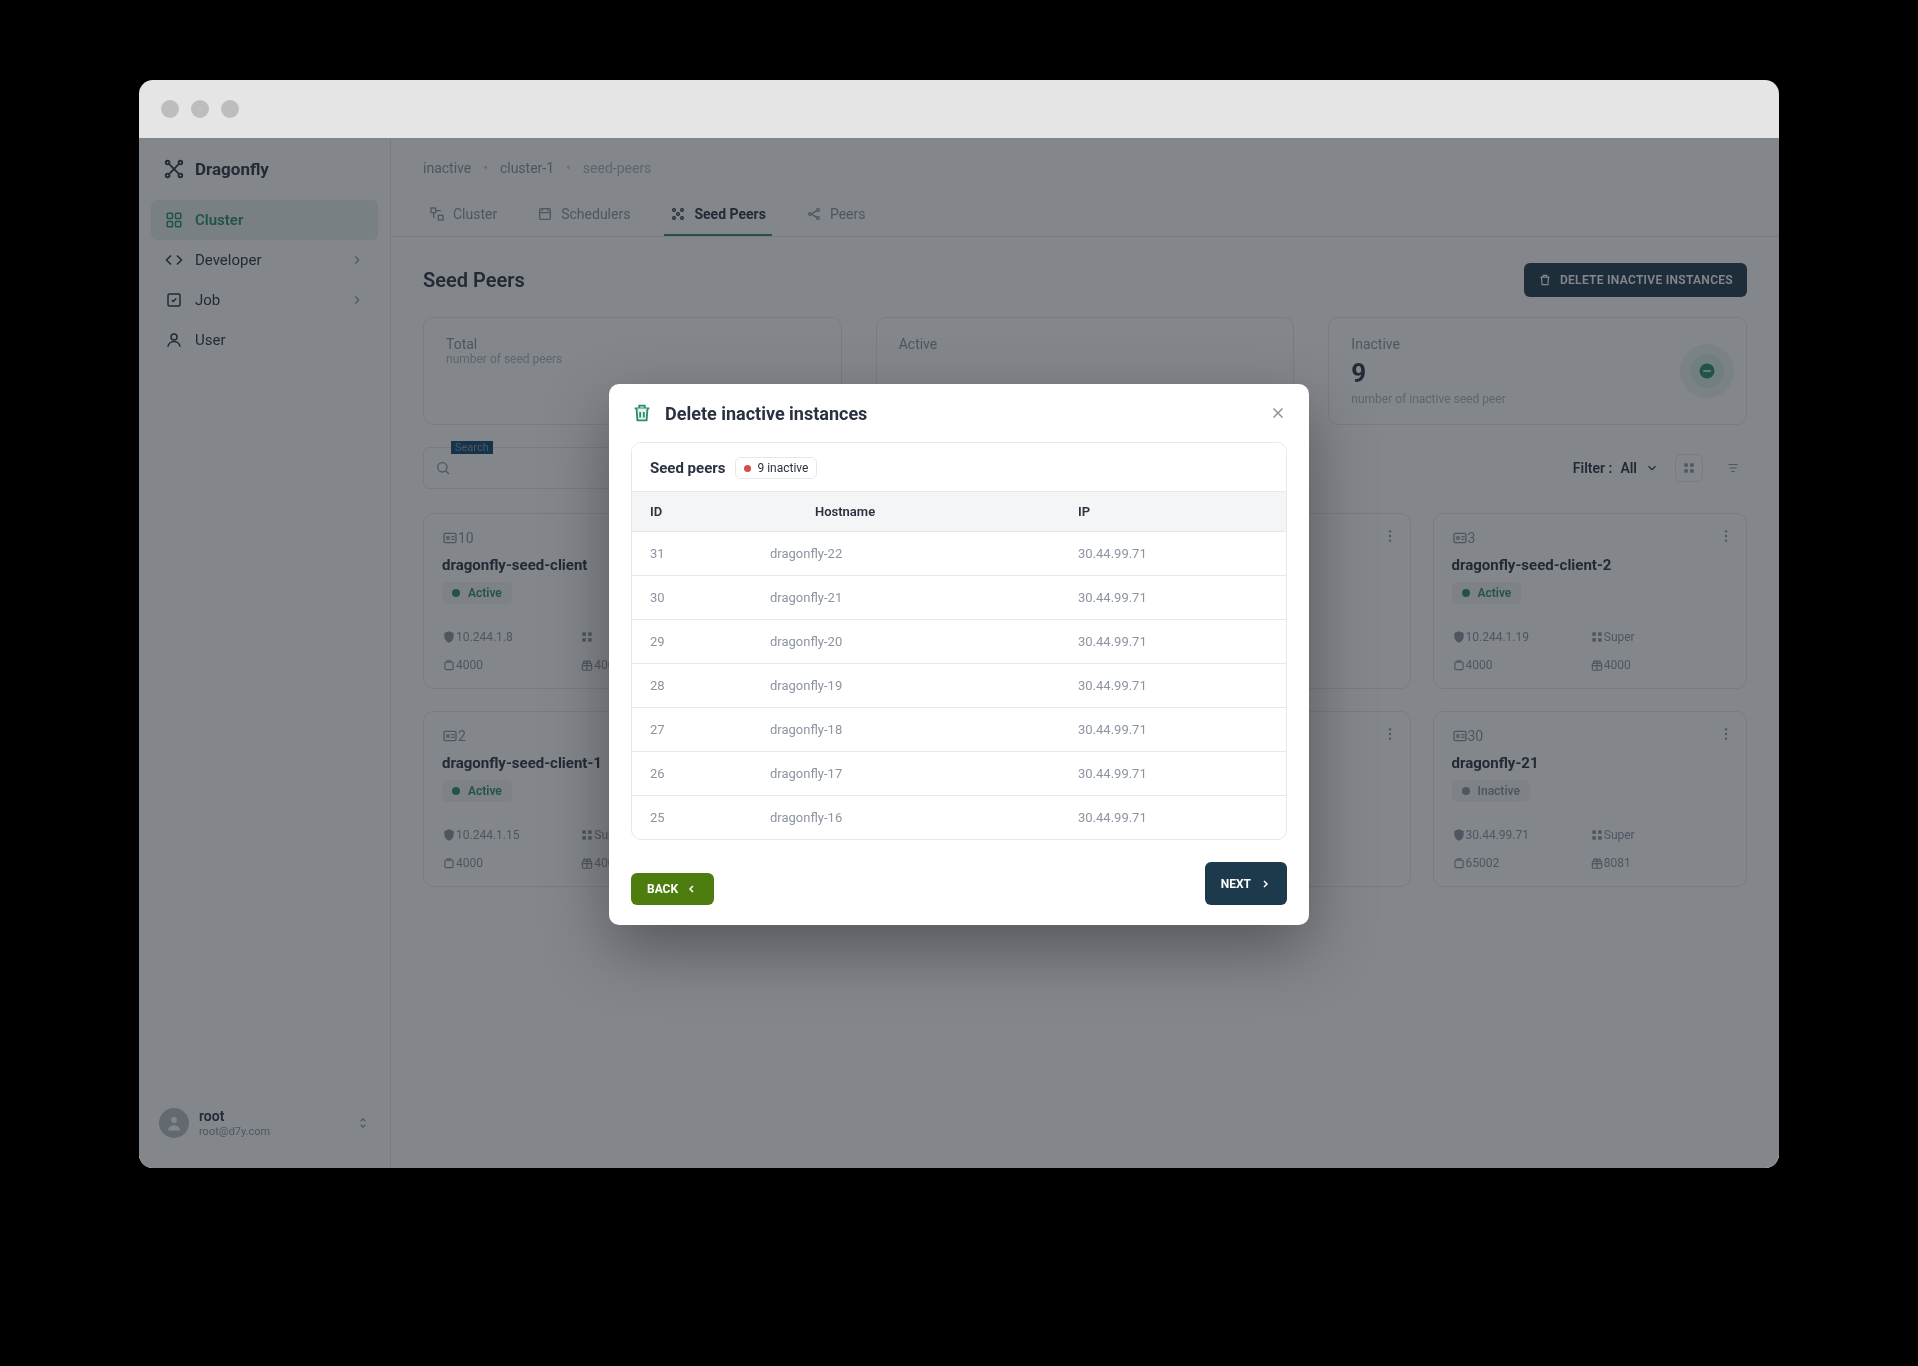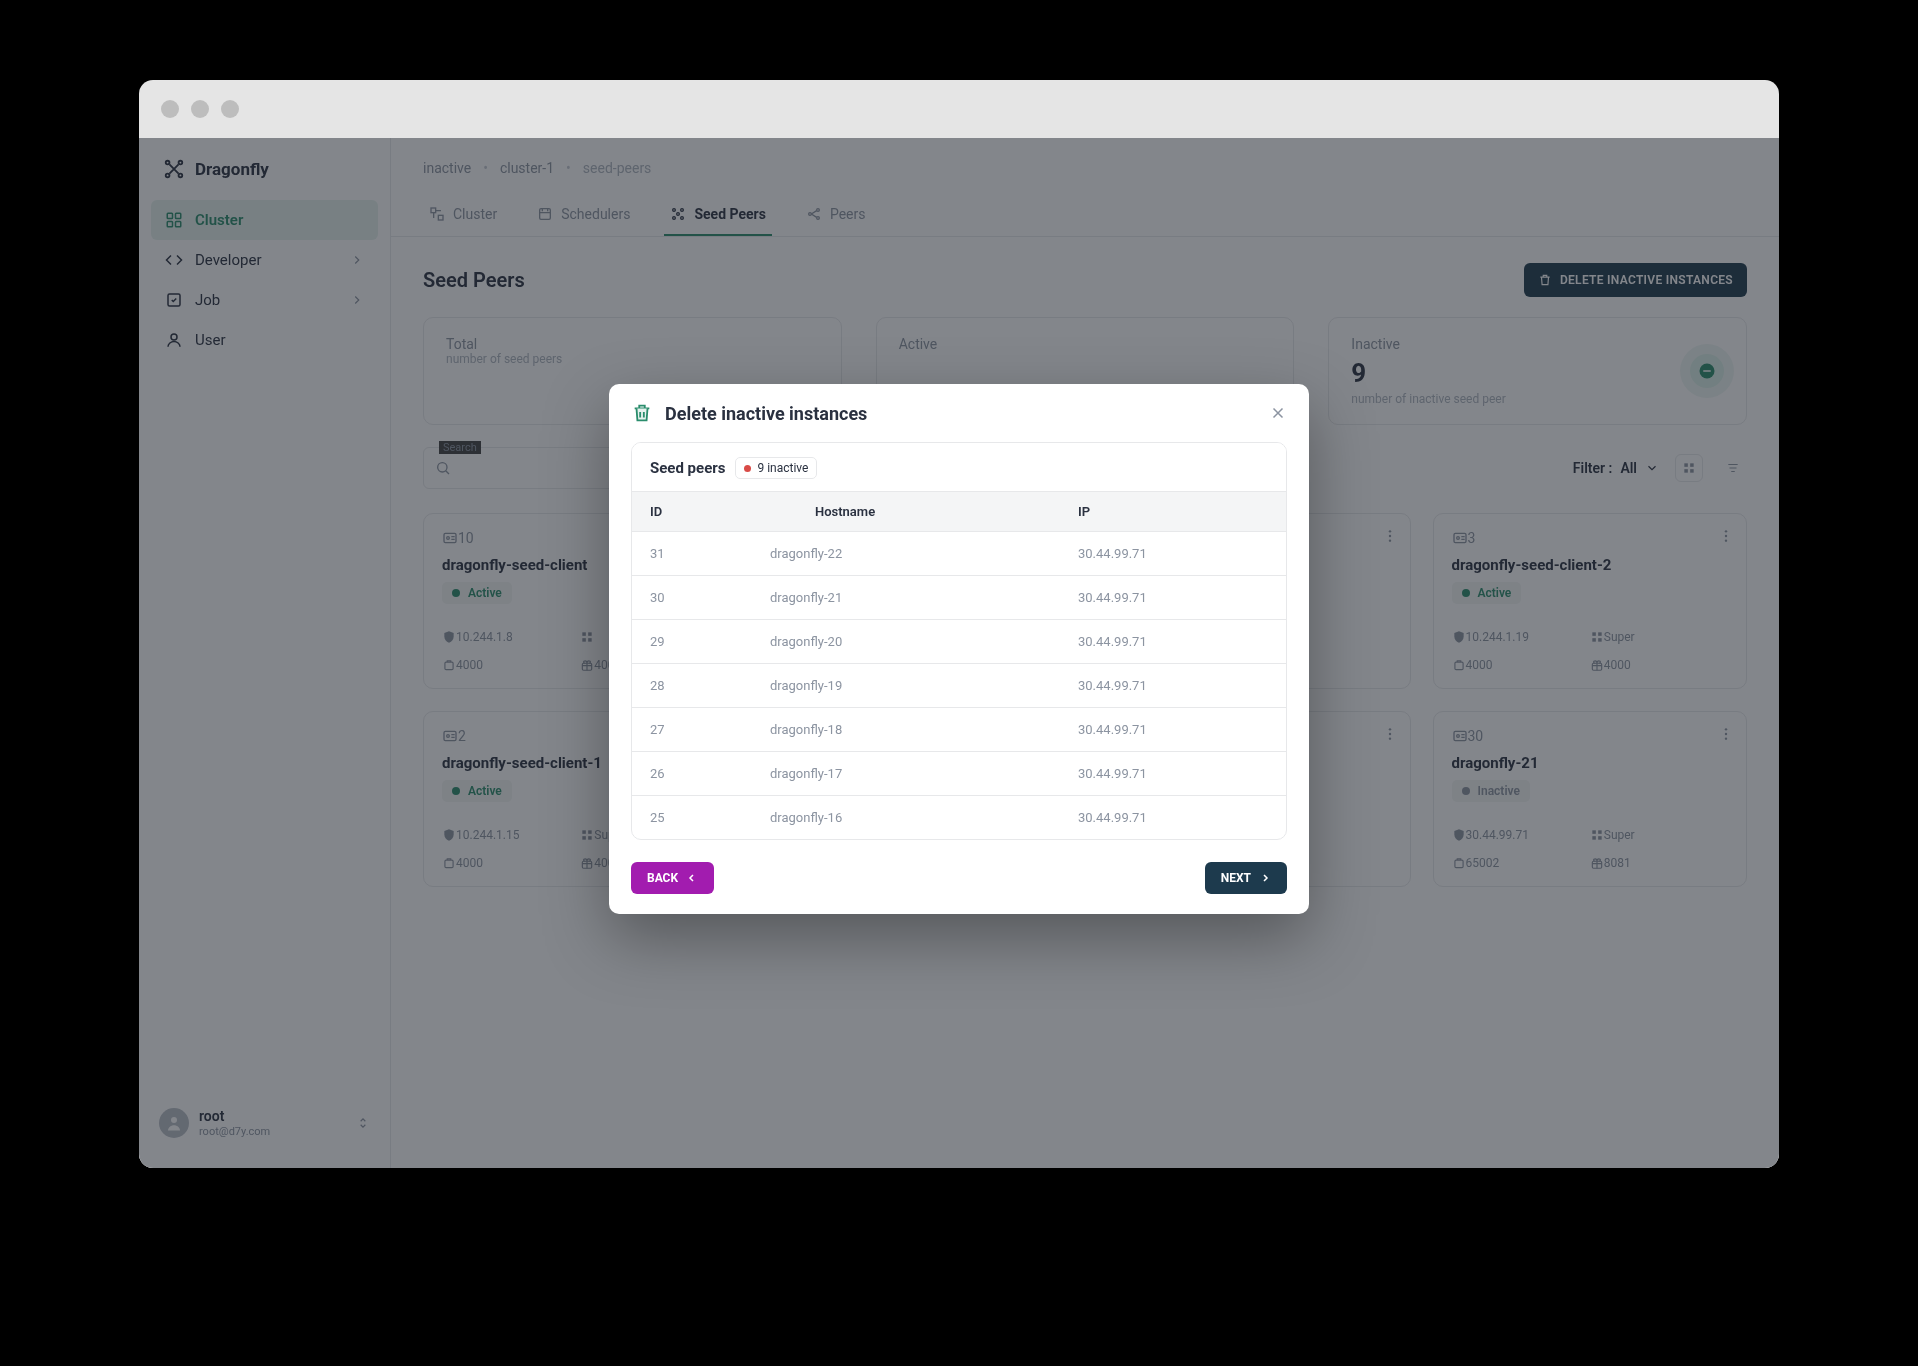--- a/index.html
+++ b/index.html
@@ -63,21 +63,21 @@
 
   .stats{display:flex;gap:34px;margin-top:20px;}
   .stat-card{flex:1;border:1px solid var(--border);border-radius:10px;padding:18px 22px;background:var(--card-bg);position:relative;overflow:hidden;}
   .stat-label{font-size:14px;color:var(--text-muted);}
   .stat-value{font-size:26px;font-weight:700;color:var(--text);margin:6px 0 4px;}
   .stat-desc{font-size:12px;color:var(--text-light);}
   .stat-chip{position:absolute;right:22px;top:50%;transform:translateY(-50%);width:34px;height:34px;border-radius:50%;background:var(--green-light);display:flex;align-items:center;justify-content:center;color:var(--green);box-shadow:0 0 0 10px rgba(42,141,108,0.08);}
 
   .toolbar{display:flex;align-items:center;gap:18px;margin-top:22px;}
   .search-wrap{position:relative;flex:0 0 360px;}
-  .search-wrap .lbl{position:absolute;top:-6px;left:16px;font-size:11px;background:#404040;padding:0 4px;color:var(--text-muted);}
+  .search-wrap .lbl{position:absolute;top:-6px;left:28px;font-size:11px;background:#0c4a6e;padding:0 4px;color:var(--text-muted);}
   .search-input{width:100%;border:1px solid var(--border);border-radius:6px;padding:12px 14px 12px 36px;font-size:14px;outline:none;}
   .search-ico{position:absolute;left:12px;top:50%;transform:translateY(-50%);color:var(--text-muted);}
   .toolbar-right{margin-left:auto;display:flex;align-items:center;gap:16px;color:var(--text-muted);font-size:14px;}
   .filter{display:flex;align-items:center;gap:8px;color:var(--text);font-weight:600;cursor:pointer;}
   .icon-btn{width:28px;height:28px;border:1px solid var(--border);border-radius:6px;display:flex;align-items:center;justify-content:center;color:var(--text-muted);cursor:pointer;}
   .icon-ghost{width:28px;height:28px;display:flex;align-items:center;justify-content:center;color:var(--text-muted);cursor:pointer;}
 
   .grid{display:grid;grid-template-columns:repeat(4,1fr);gap:22px;margin-top:24px;}
   .card{border:1px solid var(--border);border-radius:10px;background:var(--card-bg);padding:16px 18px;position:relative;}
   .card-top{display:flex;align-items:center;color:var(--text-muted);font-size:14px;}
@@ -109,21 +109,21 @@
   .tbl-head{display:flex;padding:12px 18px;background:var(--header-row);font-size:13px;color:var(--text);font-weight:600;gap:45px;}
   .col-id{width:120px;}
   .col-host{flex:1;}
   .col-ip{width:190px;}
   .tbl-body{max-height:320px;overflow-y:auto;position:relative;}
   .tbl-body::-webkit-scrollbar{width:5px;}
   .tbl-body::-webkit-scrollbar-thumb{background:#cfd4da;border-radius:3px;}
   .row{display:flex;padding:14px 18px;border-top:1px solid var(--border);font-size:13px;color:var(--text-muted);}
   .dlg-foot{display:flex;justify-content:space-between;padding:16px 22px 20px;}
   .btn{border:none;border-radius:6px;padding:9px 16px;font-size:12px;font-weight:700;display:flex;align-items:center;gap:8px;cursor:pointer;}
-  .btn-back{background:#a21caf;color:#fff;}
+  .btn-back{background:#4d7c0f;color:#fff;margin-top:11px;}
   .btn-next{background:var(--navy);color:#fff;}
   svg{display:block;}
 </style>
 </head>
 <body>
 
 <div class="frame">
   <div class="frame-chrome">
     <div class="dot"></div>
     <div class="dot"></div>

